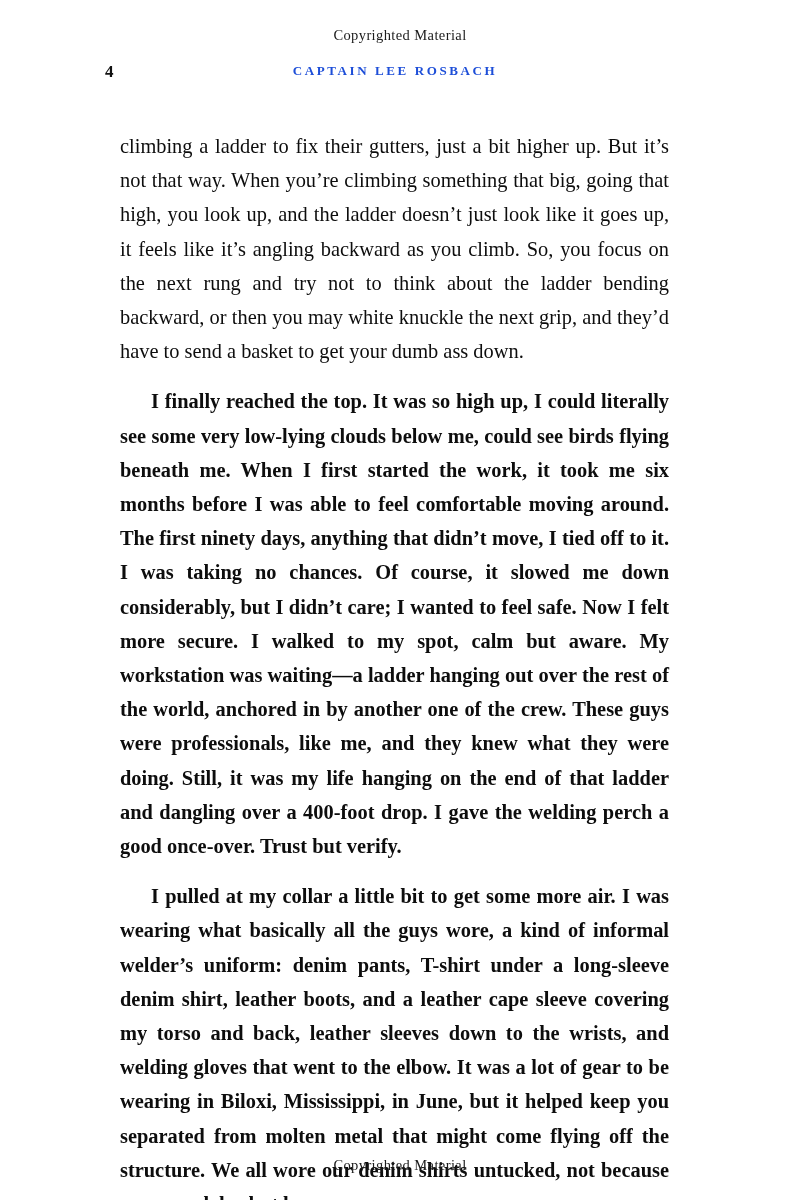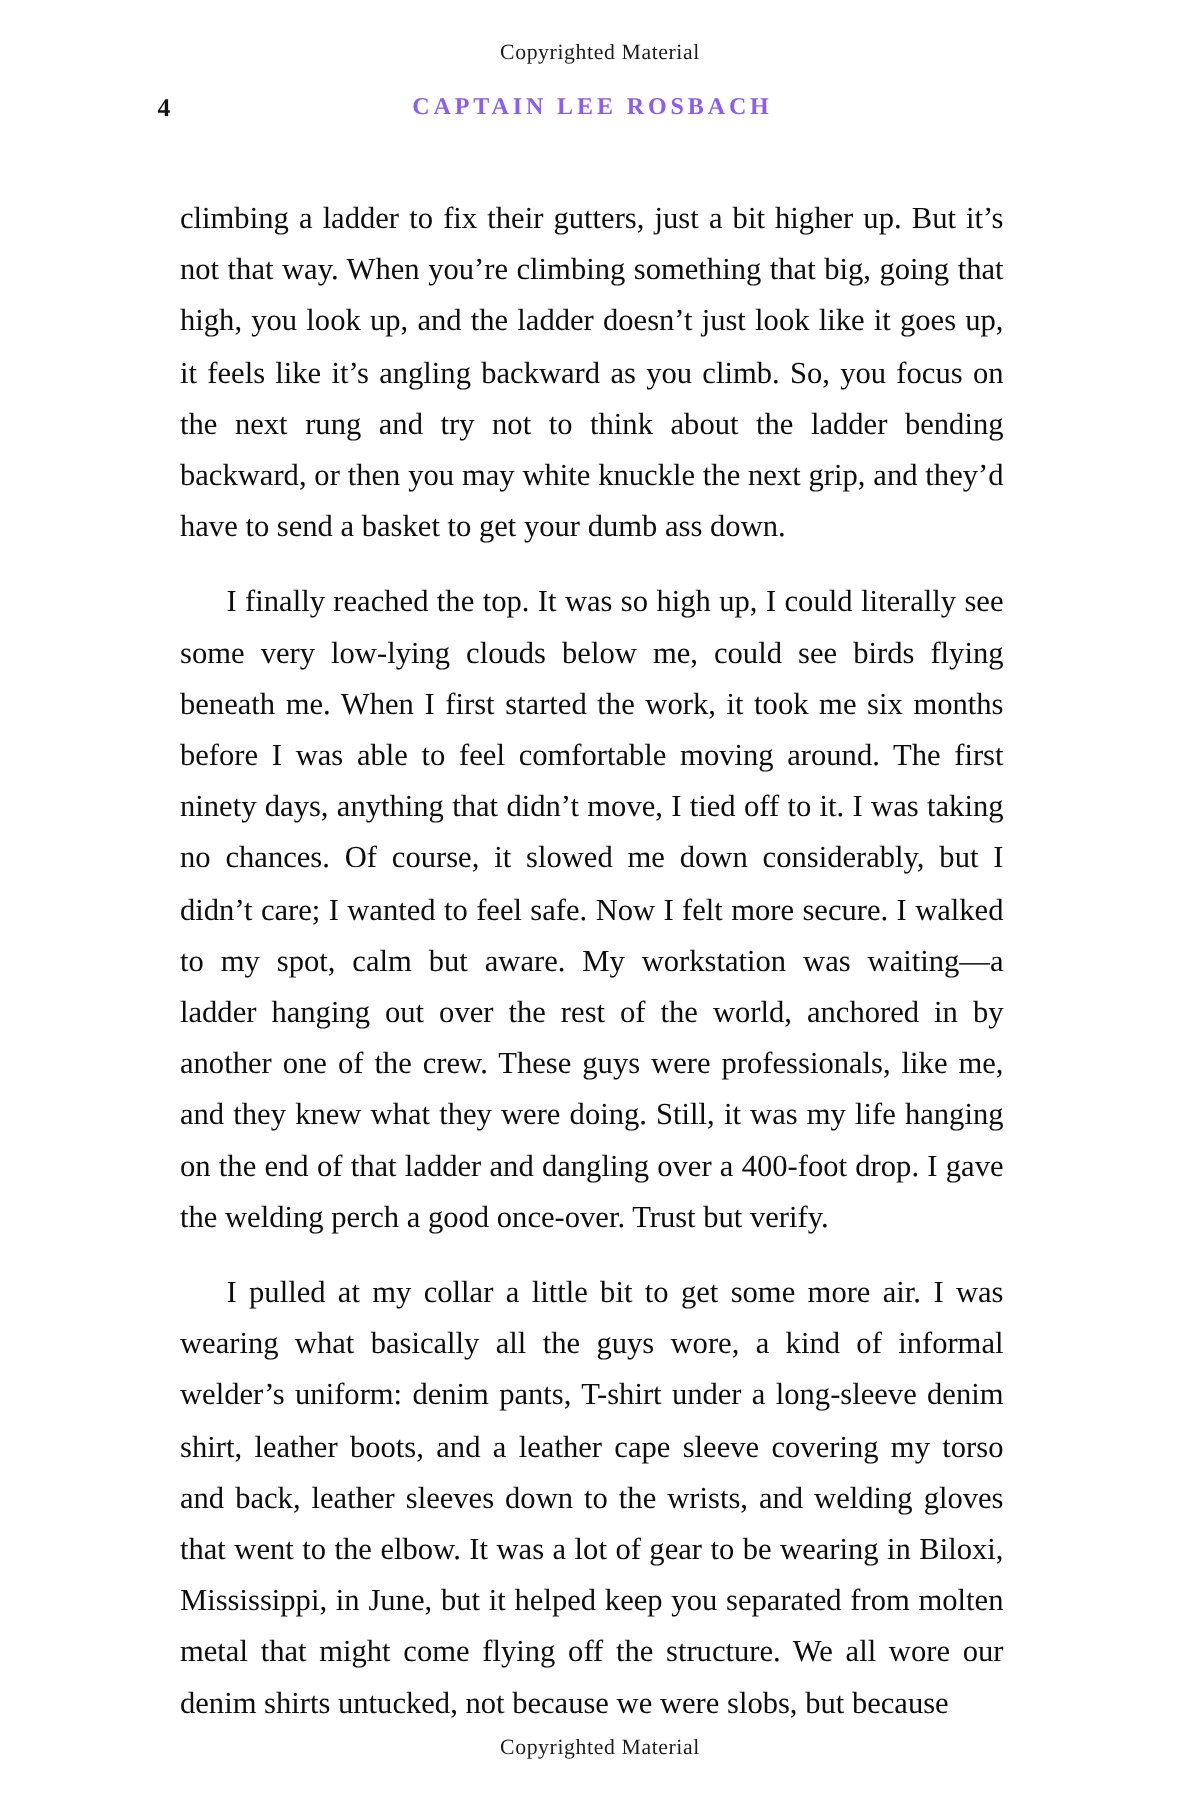--- a/index.html
+++ b/index.html
@@ -53,24 +53,24 @@
     color: #111;
     letter-spacing: 0.5px;
   }
   .chapter-title {
     position: absolute;
     left: 0;
     top: 1px;
     width: 580px;
     text-align: center;
     font-family: "Liberation Serif", serif;
-    font-size: 16px;
+    font-size: 13px;
     font-weight: bold;
     letter-spacing: 2.6px;
-    color: #8b5cf6;
+    color: #1d4ed8;
   }
 
   .textblock {
     position: absolute;
     top: 113px;
     left: 104px;
     width: 581px;
   }
 
   .para {
@@ -78,20 +78,21 @@
     font-family: "Liberation Serif", serif;
     font-size: 20.4px;
     line-height: 34.2px;
     text-align: justify;
     text-justify: inter-word;
     color: #0d0d0d;
     hyphens: manual;
   }
   .para.indent {
     text-indent: 31px;
+    font-weight: bold;
   }
 </style>
 </head>
 <body>
 
 <div class="page">
 
   <div class="watermark watermark-top">Copyrighted Material</div>
 
   <div class="running-head">

